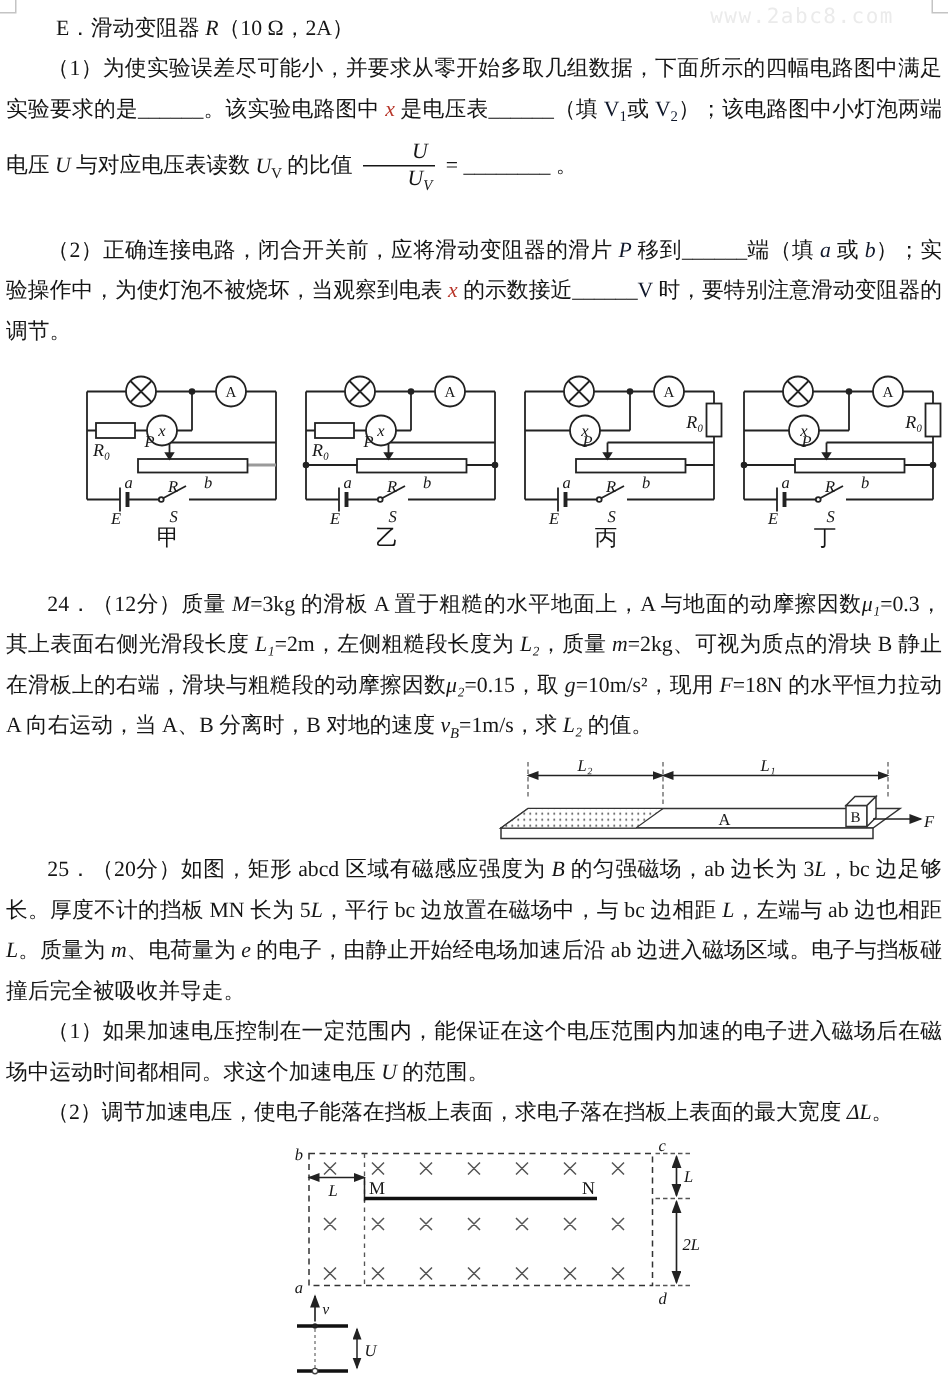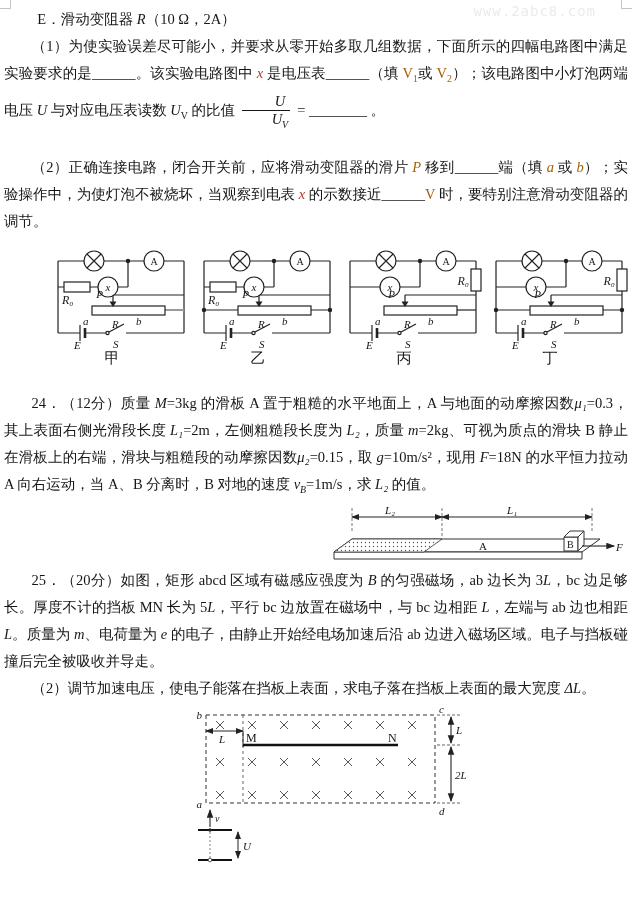--- a/index.html
+++ b/index.html
@@ -7,21 +7,21 @@
         font-family:"Liberation Serif","DejaVu Serif",serif;color:#161616;font-size:14.5px}
   .watermark{position:absolute;top:3px;right:36px;font-family:"DejaVu Sans Mono",monospace;
              font-size:14px;color:#ebebeb;letter-spacing:1px}
   .corner{position:absolute;width:16px;height:12px;border:1px solid #c4c4c4;background:#fff}
   .corner-tl{left:-7px;top:-5px}.corner-tr{right:-7px;top:-5px}
   p{margin:0;padding:0 4px;line-height:27px;text-align:justify}
   .itemline{text-indent:2.3em;text-align:left}
   .ind{text-indent:1.9em}
   .mt{margin-top:23px}
   .var{font-style:italic}
-  .blue{color:#a16207}
+  .blue{color:#0f172a}
   .red{color:#b8382c}
   sub{font-size:0.68em}
   .frac{display:inline-block;vertical-align:middle;text-align:center;line-height:1.2;
         margin:1px 7px 0 7px;font-style:italic}
   .frac .num{display:block;border-bottom:1px solid #161616;padding:0 5px}
   .frac .den{display:block;padding:0 2px}
   .circuit-row{display:flex;margin:10px 0 0 50px;gap:6px}
   .fig24{width:302px;margin:2px 6px 0 auto}
   .fig25{width:346px;margin:3px 0 0 148px}
   svg{display:block}
@@ -202,20 +202,21 @@
       <text x="66" y="9" class="sl" text-anchor="middle">L₂</text>
       <text x="188" y="9" class="sl" text-anchor="middle">L₁</text>
       <text x="155" y="45" font-size="11">A</text>
       <text x="243" y="43" font-size="10">B</text>
       <text x="292" y="46" class="sl">F</text>
     </svg>
   </div>
 
   <p class="ind" style="margin-top:4px"><span>25．（20分）如图，矩形 abcd 区域有磁感应强度为 </span><span class="var">B</span><span> 的匀强磁场，ab 边长为 3</span><span class="var">L</span><span>，bc 边足够长。厚度不计的挡板 MN 长为 5</span><span class="var">L</span><span>，平行 bc 边放置在磁场中，与 bc 边相距 </span><span class="var">L</span><span>，左端与 ab 边也相距 </span><span class="var">L</span><span>。质量为 </span><span class="var">m</span><span>、电荷量为 </span><span class="var">e</span><span> 的电子，由静止开始经电场加速后沿 ab 边进入磁场区域。电子与挡板碰撞后完全被吸收并导走。</span></p>
 
+  <p class="ind"><span>（1）如果加速电压控制在一定范围内，能保证在这个电压范围内加速的电子进入磁场后在磁场中运动时间都相同。求这个加速电压 </span><span class="var">U</span><span> 的范围。</span></p>
 
   <p class="ind"><span>（2）调节加速电压，使电子能落在挡板上表面，求电子落在挡板上表面的最大宽度 </span><span class="var">ΔL</span><span>。</span></p>
 
   <div class="fig25">
     <svg width="346" height="172" viewBox="0 0 346 172">
       <defs>
         <marker id="ah25" markerWidth="9" markerHeight="8" refX="7" refY="3" orient="auto-start-reverse">
           <path d="M0,0 L8,3 L0,6 z" fill="#222"></path>
         </marker>
       </defs>

